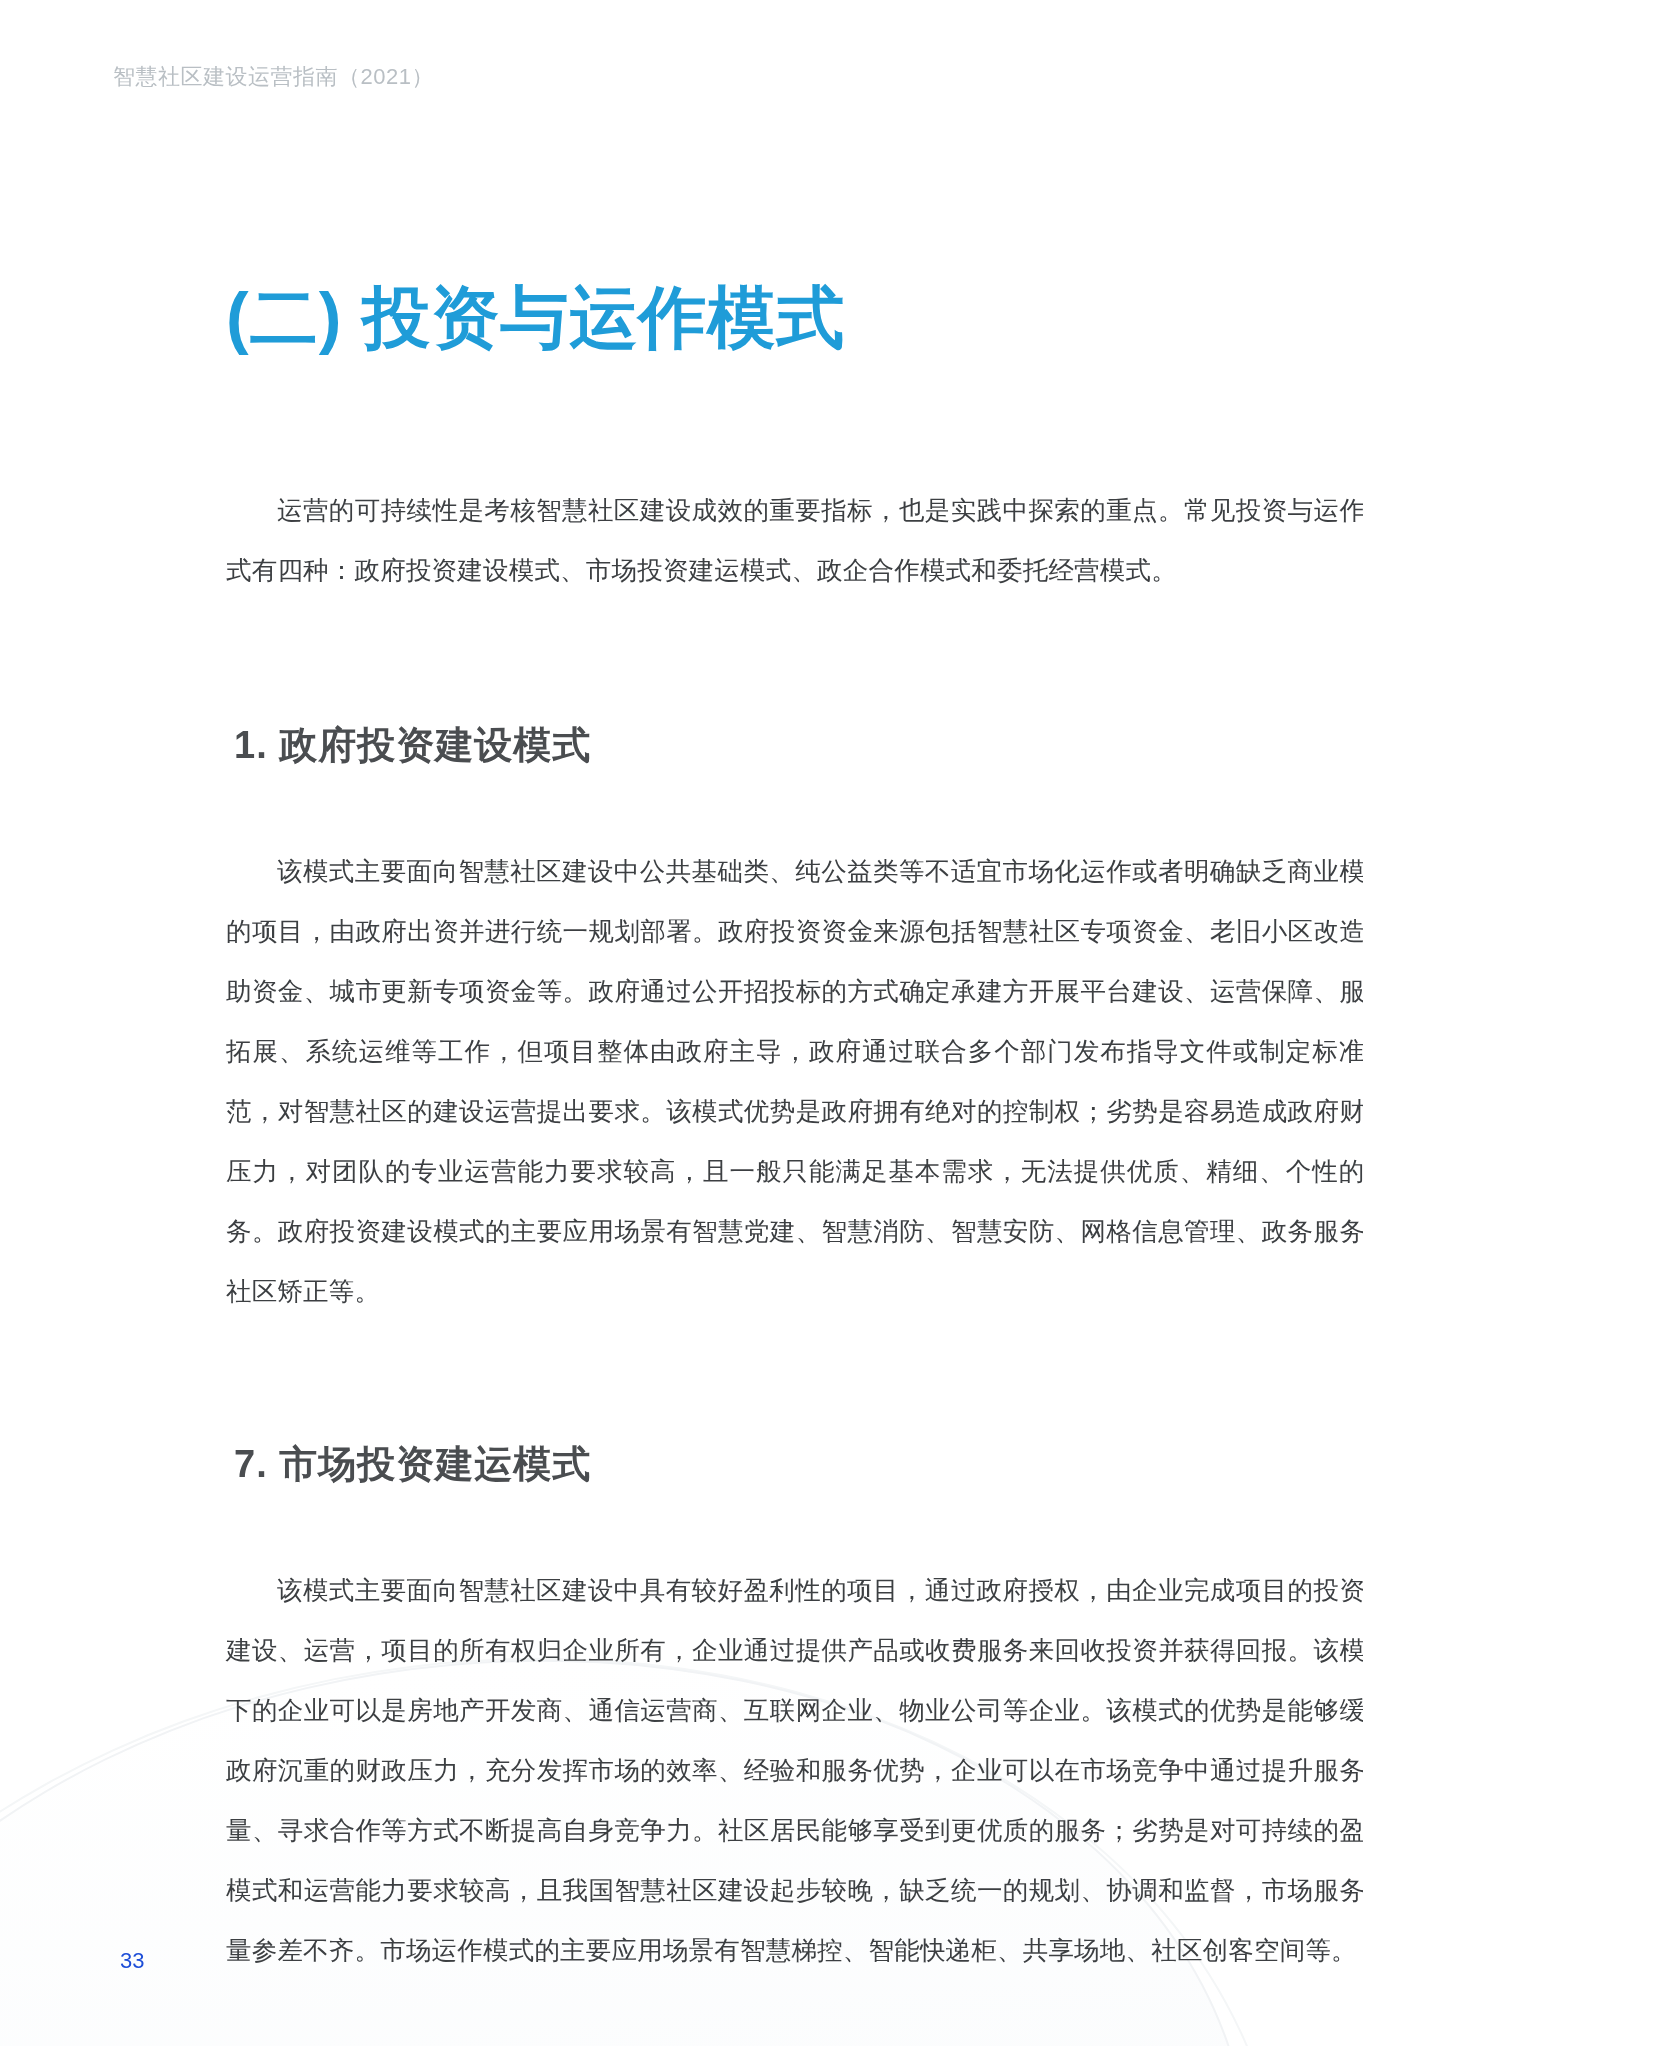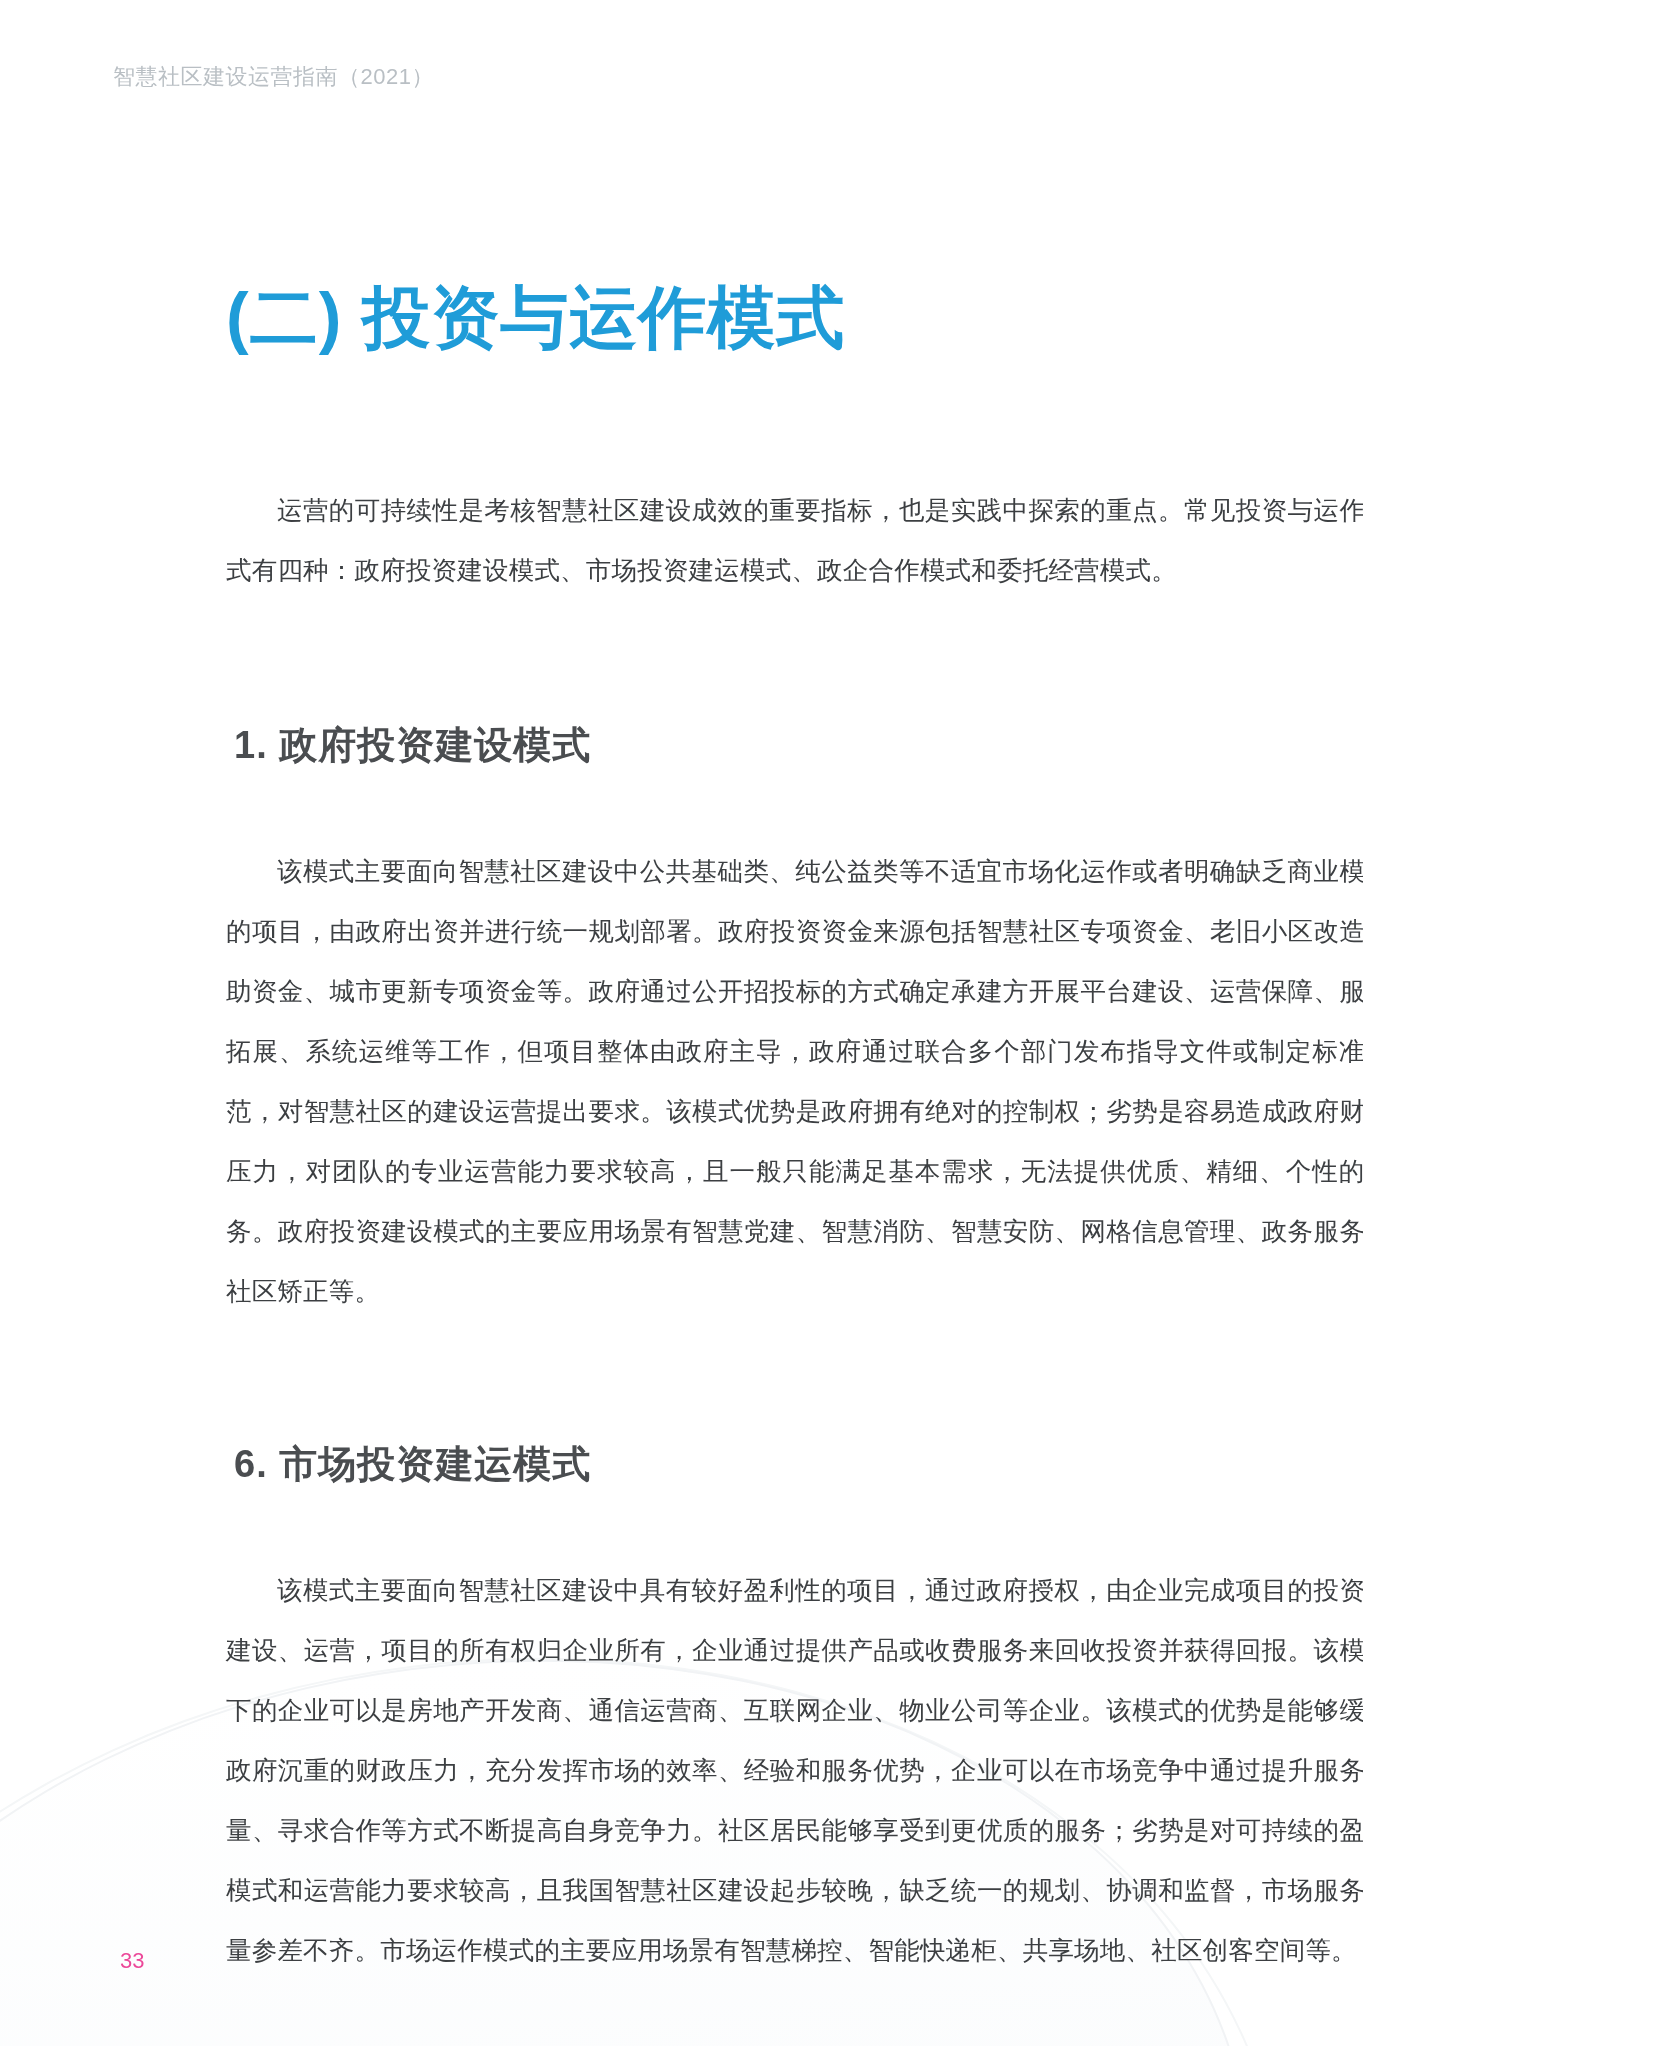--- a/index.html
+++ b/index.html
@@ -94,21 +94,21 @@
   .sp-intro-to-h1 { height: 112px; }
   .sp-h1-to-body  { height: 62px; }
   .sp-body-to-h2  { height: 110px; }
   .sp-h2-to-body  { height: 62px; }
 
   .page-number {
     position: absolute;
     left: 120px;
     bottom: 72px;
     font-size: 22px;
-    color: #ec4899;
+    color: #1d4ed8;
   }
 </style>
 </head>
 <body>
 
 <div class="page">
 
   <div class="bg-swoosh2"></div>
   <div class="bg-swoosh"></div>
 
@@ -123,21 +123,21 @@
     <div class="sp-intro-to-h1"></div>
 
     <h2 class="section">1. 政府投资建设模式</h2>
 
     <div class="sp-h1-to-body"></div>
 
     <p class="body">该模式主要面向智慧社区建设中公共基础类、纯公益类等不适宜市场化运作或者明确缺乏商业模式的项目，由政府出资并进行统一规划部署。政府投资资金来源包括智慧社区专项资金、老旧小区改造补助资金、城市更新专项资金等。政府通过公开招投标的方式确定承建方开展平台建设、运营保障、服务拓展、系统运维等工作，但项目整体由政府主导，政府通过联合多个部门发布指导文件或制定标准规范，对智慧社区的建设运营提出要求。该模式优势是政府拥有绝对的控制权；劣势是容易造成政府财政压力，对团队的专业运营能力要求较高，且一般只能满足基本需求，无法提供优质、精细、个性的服务。政府投资建设模式的主要应用场景有智慧党建、智慧消防、智慧安防、网格信息管理、政务服务、社区矫正等。</p>
 
     <div class="sp-body-to-h2"></div>
 
-    <h2 class="section">6. 市场投资建运模式</h2>
+    <h2 class="section">7. 市场投资建运模式</h2>
 
     <div class="sp-h2-to-body"></div>
 
     <p class="body">该模式主要面向智慧社区建设中具有较好盈利性的项目，通过政府授权，由企业完成项目的投资、建设、运营，项目的所有权归企业所有，企业通过提供产品或收费服务来回收投资并获得回报。该模式下的企业可以是房地产开发商、通信运营商、互联网企业、物业公司等企业。该模式的优势是能够缓解政府沉重的财政压力，充分发挥市场的效率、经验和服务优势，企业可以在市场竞争中通过提升服务质量、寻求合作等方式不断提高自身竞争力。社区居民能够享受到更优质的服务；劣势是对可持续的盈利模式和运营能力要求较高，且我国智慧社区建设起步较晚，缺乏统一的规划、协调和监督，市场服务质量参差不齐。市场运作模式的主要应用场景有智慧梯控、智能快递柜、共享场地、社区创客空间等。</p>
 
   </div>
 
   <div class="page-number">33</div>
 
 </div>

